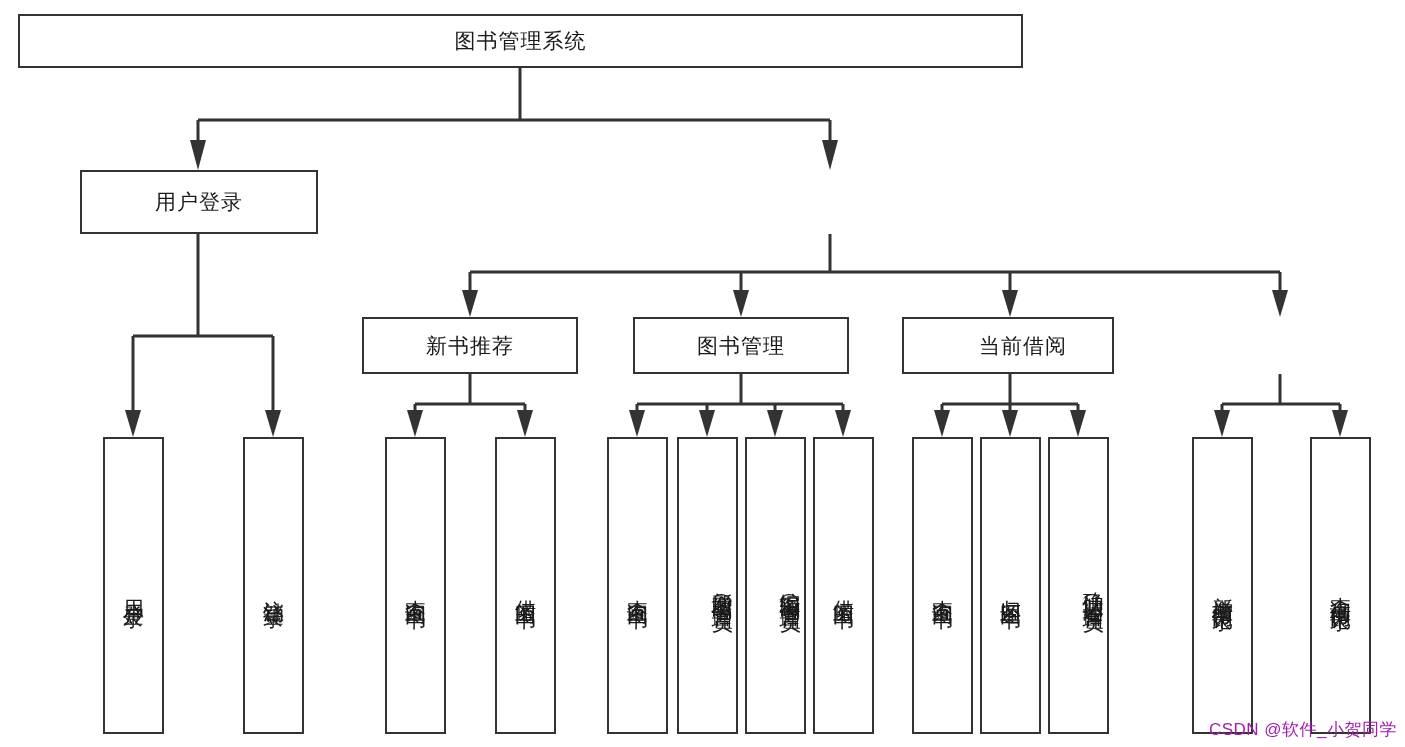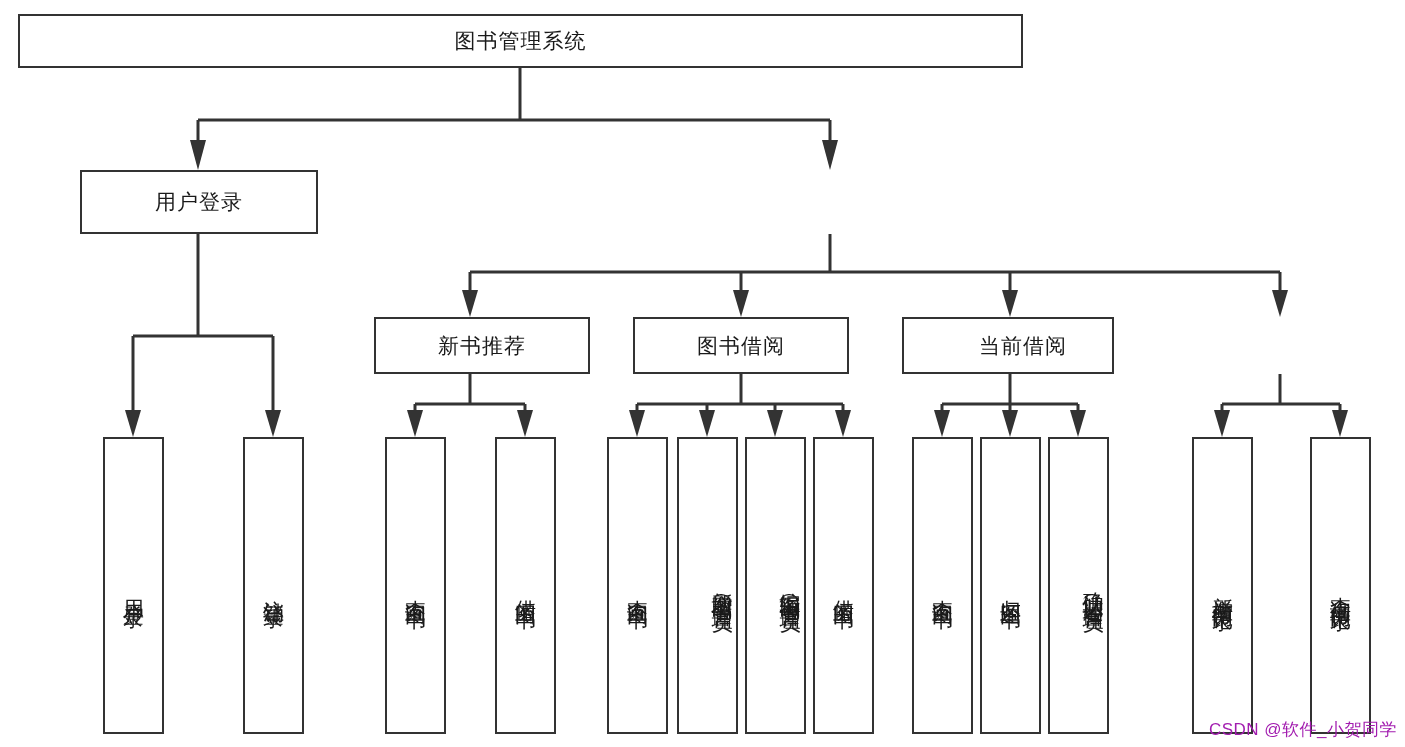--- a/index.html
+++ b/index.html
@@ -144,25 +144,25 @@
   </svg>
 
   <div class="node horiz" style="left:18px; top:14px; width:1005px; height:54px;">
     <span>图书管理系统</span>
   </div>
 
   <div class="node horiz" style="left:80px; top:170px; width:238px; height:64px;">
     <span>用户登录</span>
   </div>
 
-  <div class="node horiz" style="left:374px; top:317px; width:216px; height:57px;">
+  <div class="node horiz" style="left:362px; top:317px; width:216px; height:57px;">
     <span>新书推荐</span>
   </div>
   <div class="node horiz" style="left:633px; top:317px; width:216px; height:57px;">
-    <span>图书借阅</span>
+    <span>图书管理</span>
   </div>
   <div class="node horiz" style="left:902px; top:317px; width:212px; height:57px;padding-left:30px;">
     <span>当前借阅</span>
   </div>
 
   <div class="node vert mid-align" style="left:103px; top:437px; width:61px; height:297px;">
     <span>用户登录</span>
   </div>
   <div class="node vert mid-align" style="left:243px; top:437px; width:61px; height:297px;">
     <span>注销登录</span>

